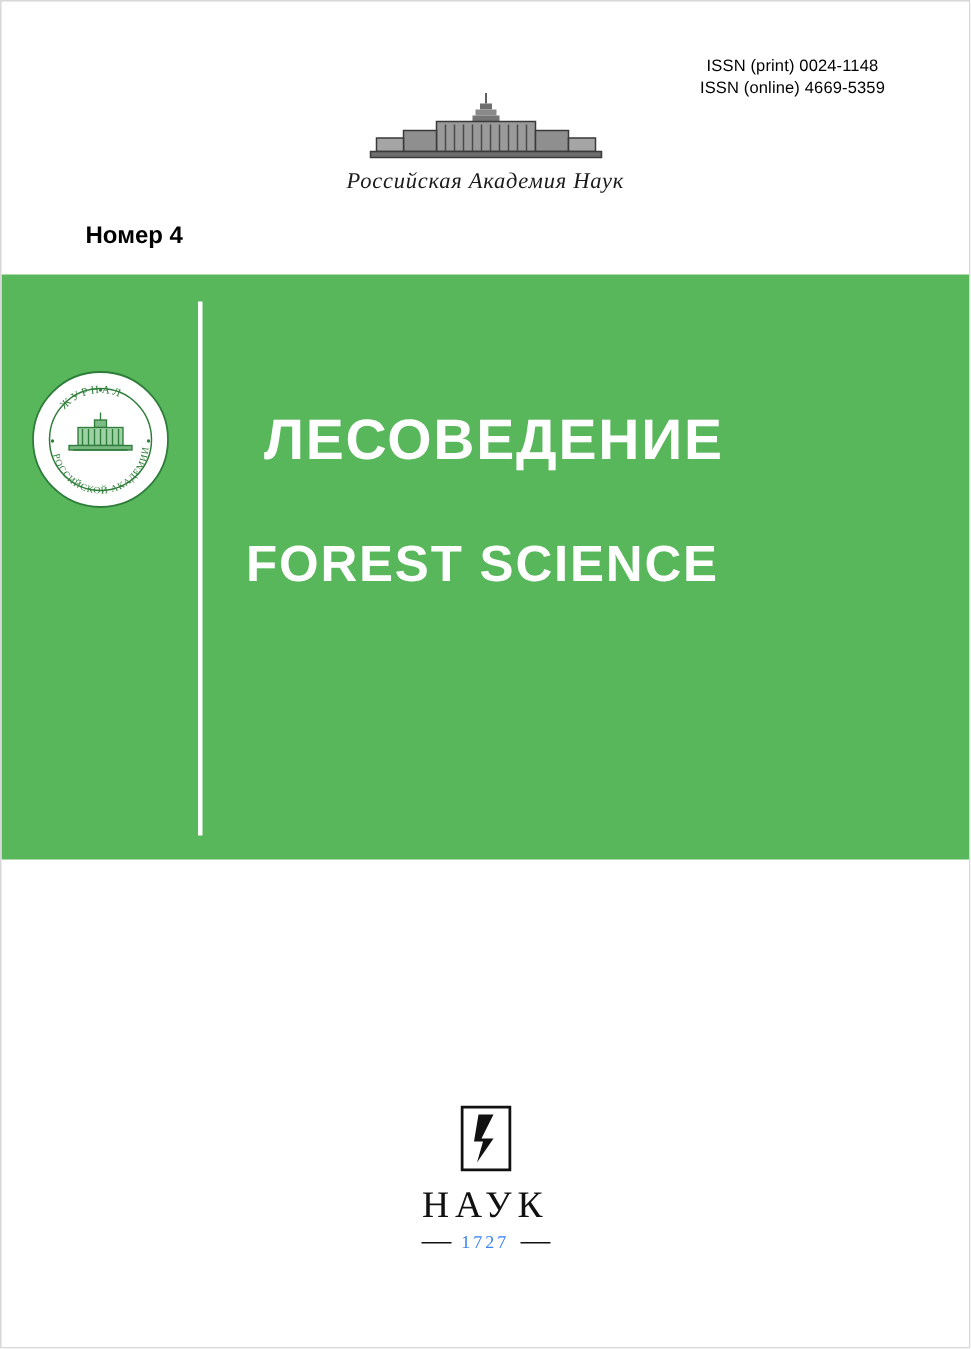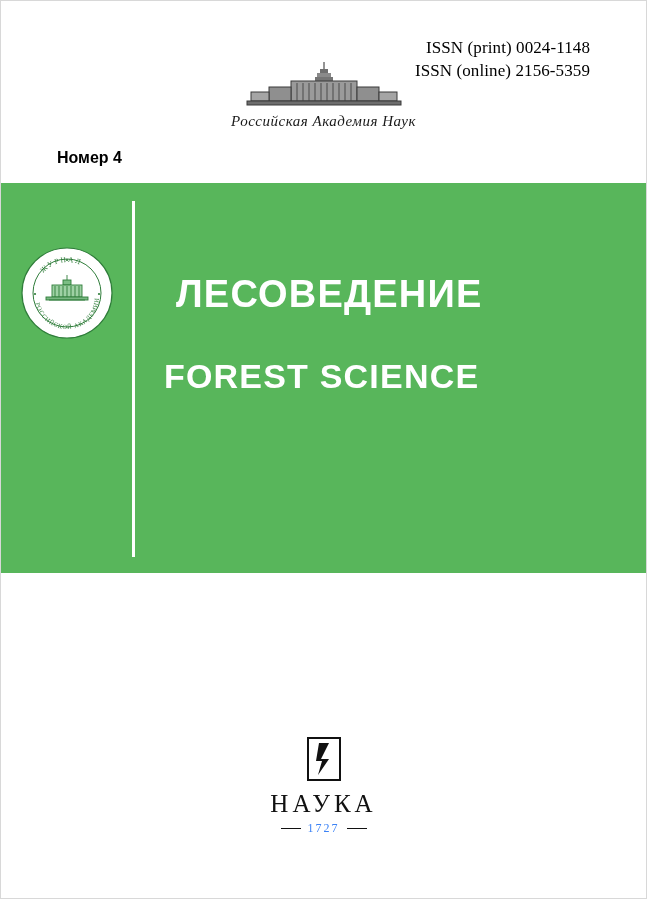--- a/index.html
+++ b/index.html
@@ -18,26 +18,25 @@
     overflow: hidden;
     box-sizing: border-box;
     border: 1px solid #d8d8d8;
   }
 
   
   .issn-block {
     position: absolute;
     top: 36px;
     right: 56px;
-    text-align: right;
-    font-size: 17px;
+    text-align: center;
+    font-size: 11px;
     line-height: 1.35;
     color: #000000;
     letter-spacing: 0.1px;
-    font-family: Liberation Serif, serif;
   }
 
   
   .ras-emblem {
     position: absolute;
     top: 58px;
     left: 0;
     width: 100%;
     display: flex;
     flex-direction: column;
@@ -156,21 +155,21 @@
     background: #111111;
   }
 </style>
 </head>
 <body>
 
 <div class="page">
 
   <div class="issn-block">
     <div>ISSN (print) 0024-1148</div>
-    <div>ISSN (online) 2156-5359</div>
+    <div>ISSN (online) 4669-5359</div>
   </div>
 
   <div class="ras-emblem">
     <span>
       <svg width="190" height="52" viewBox="0 0 190 52" aria-hidden="true">
         <g fill="none" stroke="#2b2b2b" stroke-width="1">
 
           <path d="M95 3 L95 10"></path>
           <path d="M91 10 L99 10 L99 14 L91 14 Z" fill="#6f6f6f" stroke="none"></path>
           <path d="M88 14 L102 14 L102 18 L88 18 Z" fill="#8a8a8a" stroke="none"></path>
@@ -235,17 +234,17 @@
     <h2 class="title-en">FOREST SCIENCE</h2>
   </div>
 
   <div class="publisher">
     <span class="publisher-logo">
       <svg width="34" height="44" viewBox="0 0 34 44" aria-hidden="true">
         <rect x="1" y="1" width="32" height="42" fill="#ffffff" stroke="#111111" stroke-width="2"></rect>
         <path d="M12 6 L22 6 L14 22 L22 22 L11 38 L15 24 L9 24 Z" fill="#111111"></path>
       </svg>
     </span>
-    <div class="publisher-name">НАУКА</div>
+    <div class="publisher-name">НАУК</div>
     <div class="publisher-year">1727</div>
   </div>
 
 </div>
 
 </body></html>

